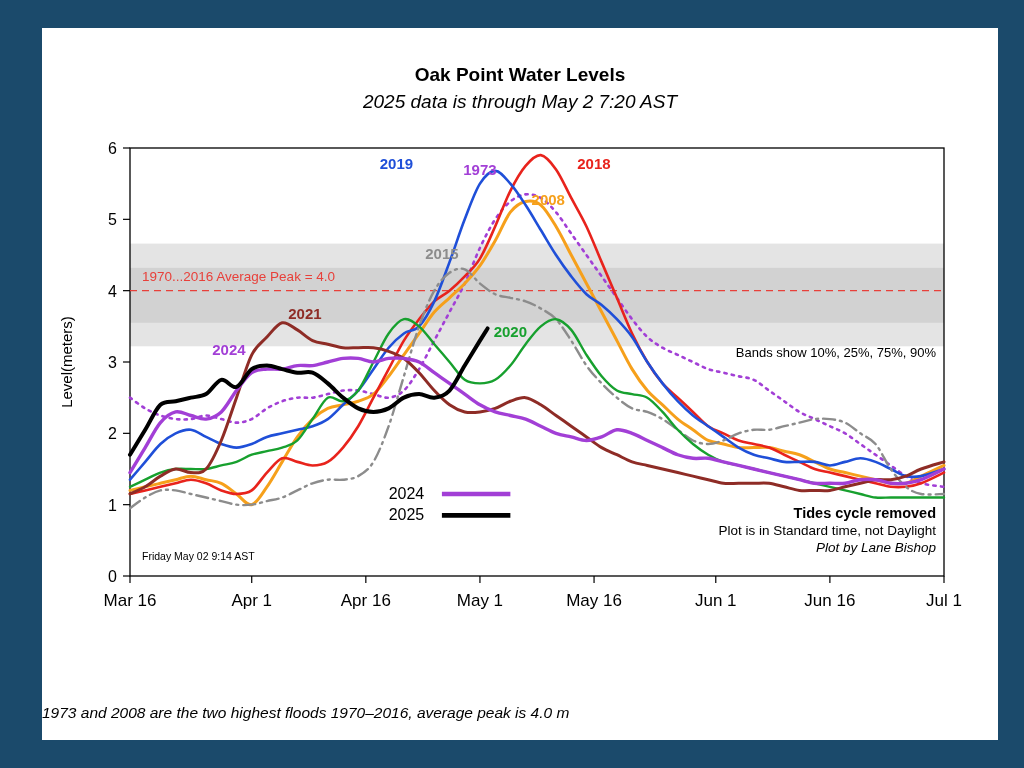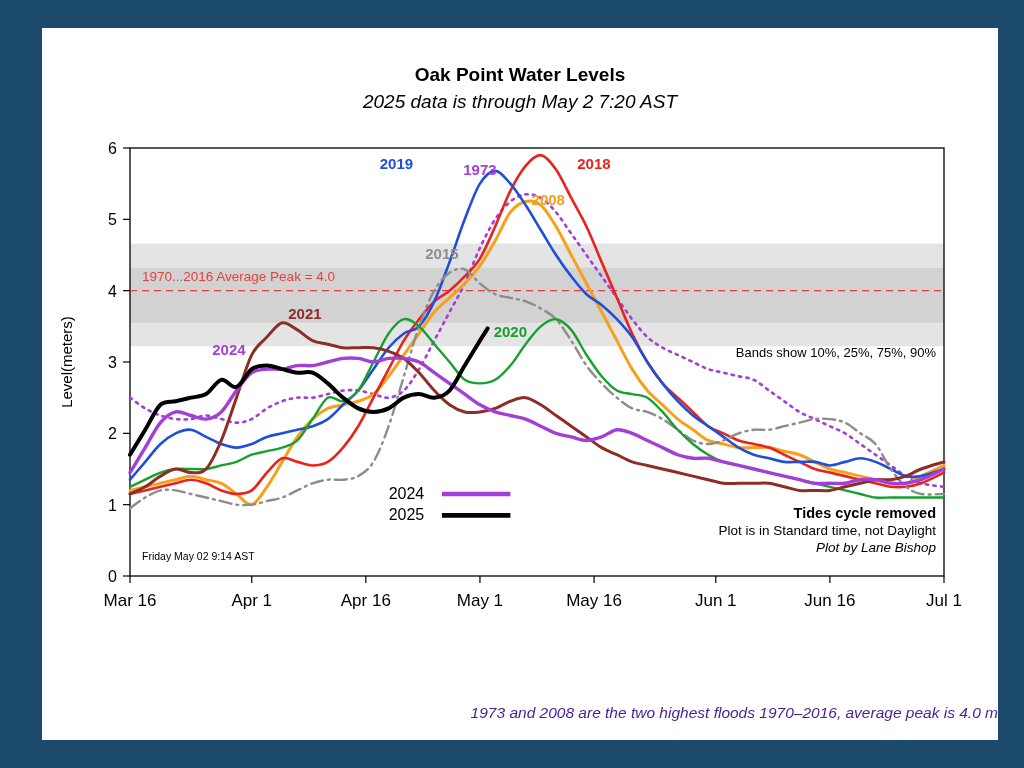--- a/index.html
+++ b/index.html
@@ -44,24 +44,24 @@
     text-align: center;
     font-size: 19px;
     font-style: italic;
     color: #000;
   }
   .footnote {
     position: absolute;
     left: 0;
     bottom: 18px;
     width: 956px;
-    text-align: right;
+    text-align: left;
     font-size: 15.5px;
     font-style: italic;
-    color: #4c1d95;
+    color: #000000;
   }
   #plotwrap {
     position: absolute;
     left: 0;
     top: 80px;
     width: 956px;
     height: 560px;
   }
   svg { display: block; }
   .axis-label-y {

